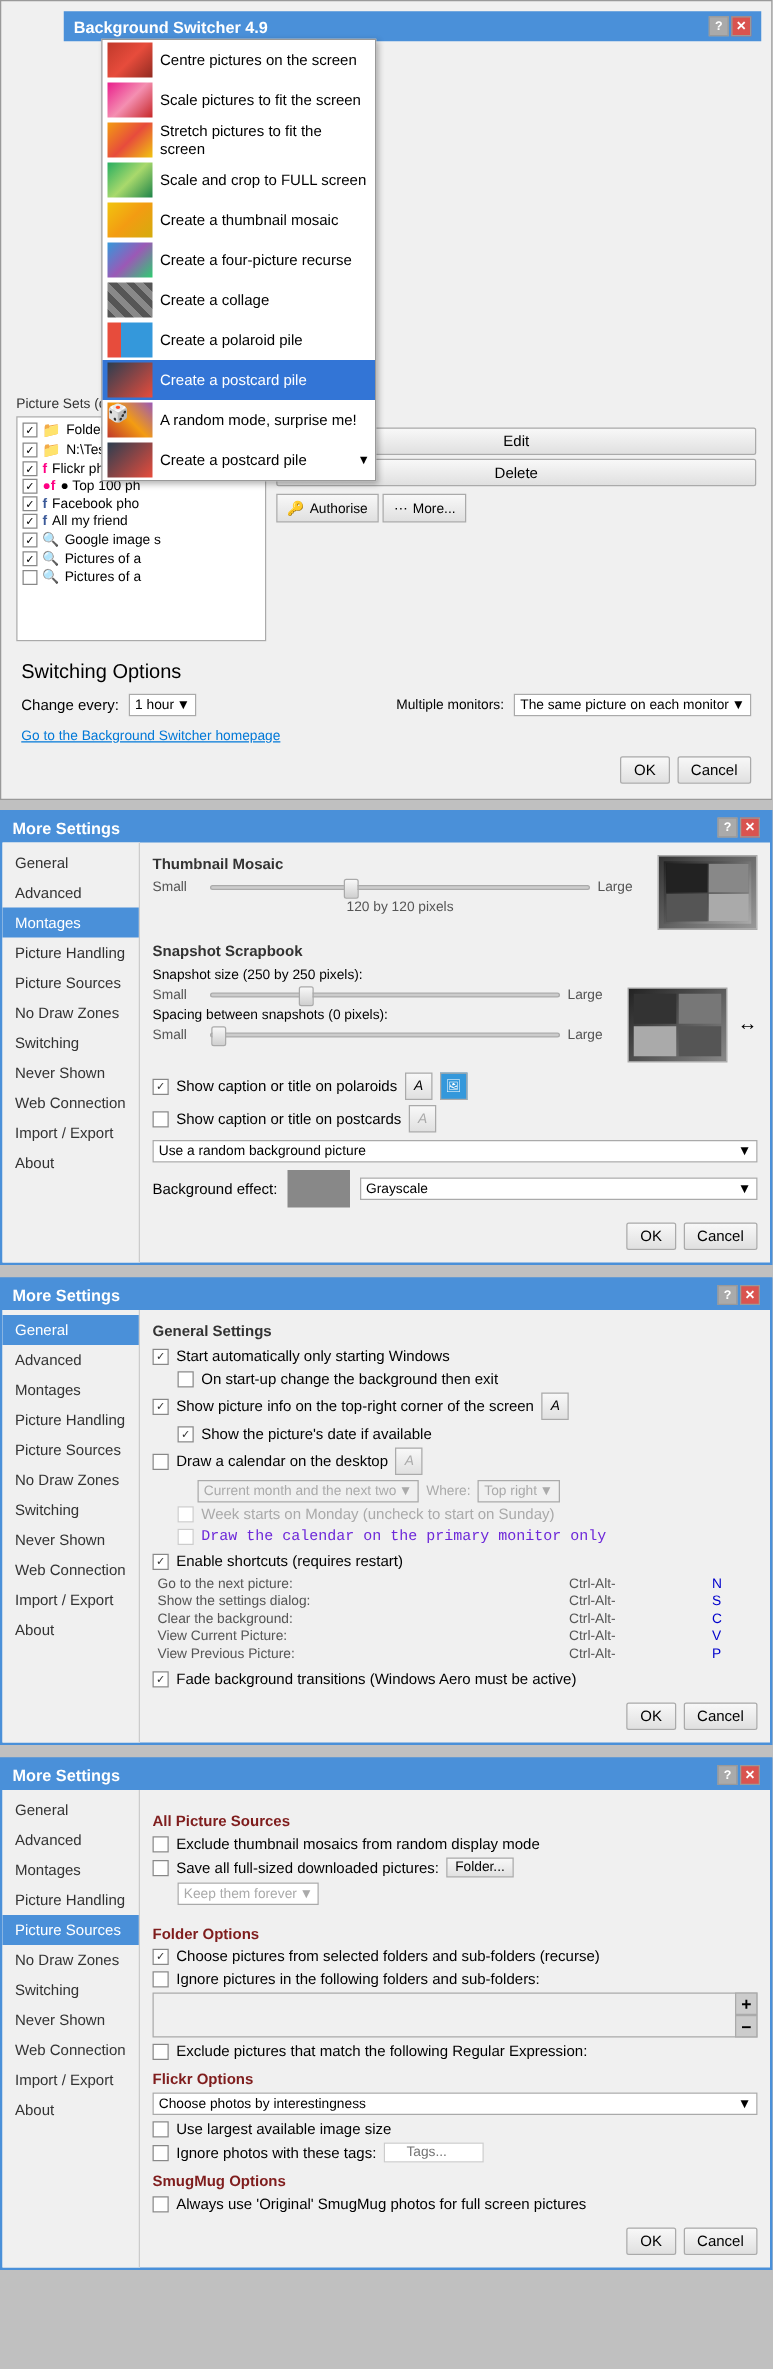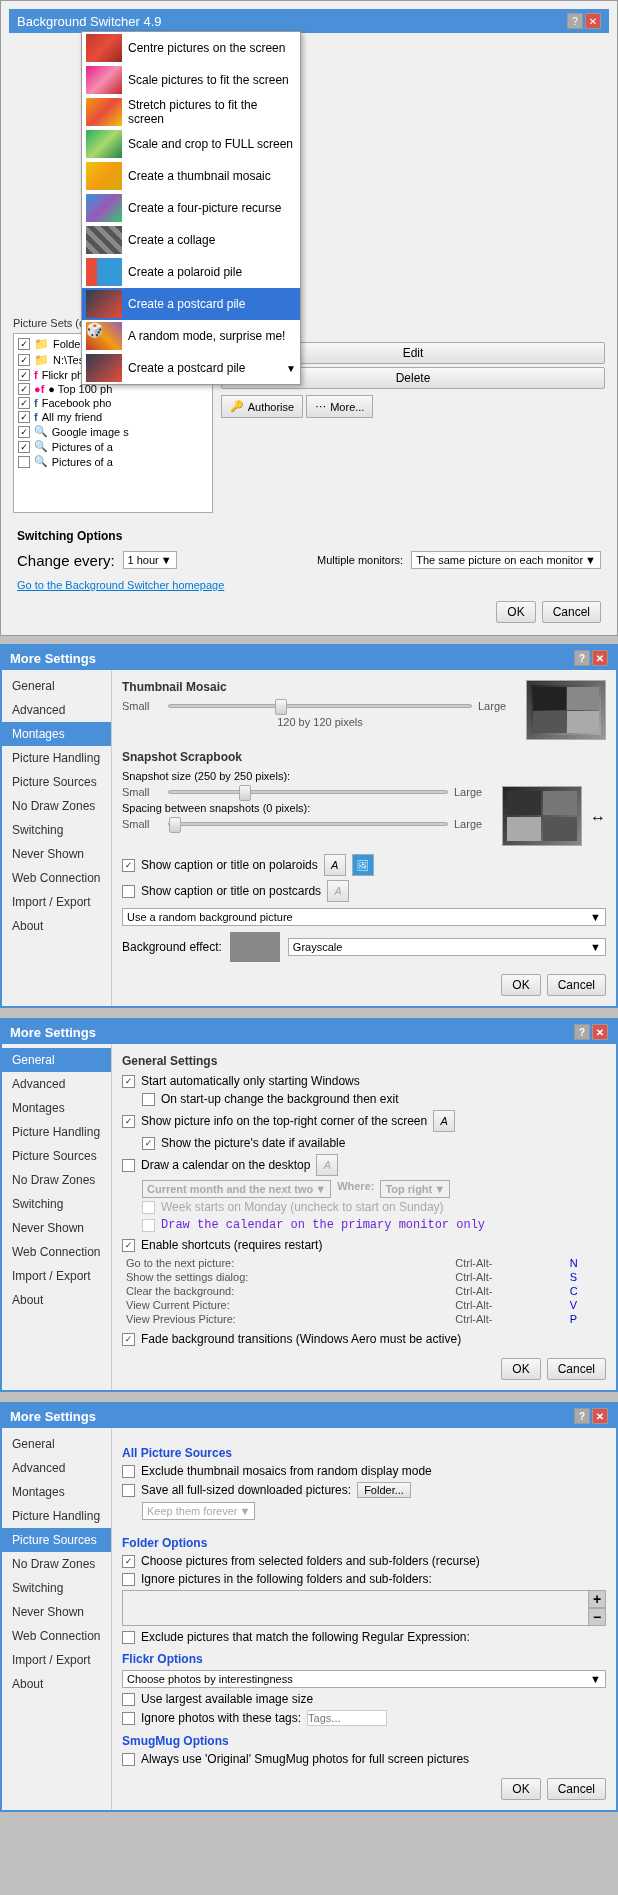--- a/index.html
+++ b/index.html
@@ -16,25 +16,26 @@
       border: 1px solid #999;
       padding: 8px;
       margin-bottom: 8px;
       position: relative;
     }
     .panel1-title {
       background: #4a90d9;
       color: white;
       padding: 4px 8px;
       font-size: 13px;
-      font-weight: normal;
+      font-weight: bold;
       display: flex;
       align-items: center;
       justify-content: space-between;
       margin-bottom: 6px;
+      margin-left: 42px;
     }
     .title-buttons { display: flex; gap: 2px; }
     .title-btn {
       width: 16px; height: 16px;
       background: #d9534f;
       border: 1px solid #999;
       color: white;
       font-size: 10px;
       display: flex; align-items: center; justify-content: center;
       cursor: pointer;
@@ -335,21 +336,21 @@
     .folder-btn {
       background: linear-gradient(to bottom, #f8f8f8, #e0e0e0);
       border: 1px solid #aaa;
       padding: 1px 6px;
       font-size: 11px;
       cursor: pointer;
     }
     .section-header {
       font-size: 12px;
       font-weight: bold;
-      color: #1d4ed8;
+      color: #7f1d1d;
       margin: 8px 0 4px 0;
     }
   </style>
 </head>
 <body>
 
 <div class="panel1">
   <div class="panel1-title">
     <span>Background Switcher 4.9</span>
     <div class="title-buttons">
@@ -477,24 +478,24 @@
         <button class="btn-more">
           <span>⋯</span>
           <span>More...</span>
         </button>
       </div>
     </div>
   </div>
 
   <div style="padding: 4px 8px;">
     <div class="switching-row">
-      <span style="font-size:12px; font-weight:bold;">Switching Options</span>
+      <span style="font-size:16px; font-weight:normal;">Switching Options</span>
     </div>
     <div class="switching-row">
-      <span style="font-size:15px;">Change every:</span>
+      <span style="font-size:12px;">Change every:</span>
       <div class="select-box">
         <span>1 hour</span>
         <span>▼</span>
       </div>
       <span style="flex:1;"></span>
       <span style="font-size:11px;">Multiple monitors:</span>
       <div class="select-box">
         <span>The same picture on each monitor</span>
         <span>▼</span>
       </div>
@@ -669,21 +670,21 @@
       </div>
       <div class="checkbox-row indented">
         <div class="checkbox-native checked"></div>
         <span>Show the picture's date if available</span>
       </div>
       <div class="checkbox-row">
         <div class="checkbox-native"></div>
         <span>Draw a calendar on the desktop</span>
         <div class="font-icon-btn dimmed" style="color:#aaa;">A</div>
       </div>
-      <div style="display:flex; gap:6px; margin: 2px 0 2px 20px; font-weight: bold;">
+      <div style="display:flex; align-items:center; gap:6px; margin: 2px 0 2px 36px;">
         <div class="select-box" style="background:#f0f0f0; color:#aaa;">
           <span>Current month and the next two</span>
           <span>▼</span>
         </div>
         <span style="font-size:11px; color:#aaa;">Where:</span>
         <div class="select-box" style="background:#f0f0f0; color:#aaa;">
           <span>Top right</span>
           <span>▼</span>
         </div>
       </div>
@@ -813,21 +814,21 @@
           <span>▼</span>
         </div>
       </div>
       <div class="checkbox-row">
         <div class="checkbox-native"></div>
         <span>Use largest available image size</span>
       </div>
       <div class="checkbox-row">
         <div class="checkbox-native"></div>
         <span>Ignore photos with these tags:</span>
-        <input type="text" style="border: 1px solid rgb(204, 204, 204); padding: 1px 0; font-size: 11px; width: 80px; color: rgb(170, 170, 170);" placeholder="Tags...">
+        <input type="text" style="border: 1px solid rgb(204, 204, 204); padding: 1px 17px; font-size: 11px; width: 80px; color: rgb(170, 170, 170);" placeholder="Tags...">
       </div>
 
       <div class="section-header">SmugMug Options</div>
       <div class="checkbox-row">
         <div class="checkbox-native"></div>
         <span>Always use 'Original' SmugMug photos for full screen pictures</span>
       </div>
 
       <div class="ok-cancel-row" style="margin-top:12px;">
         <button class="btn-standard">OK</button>

